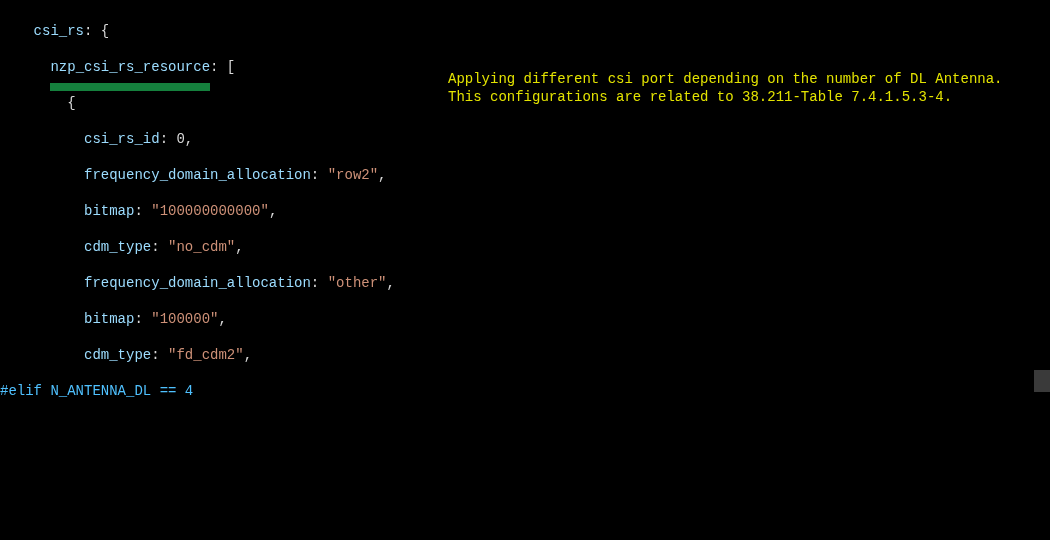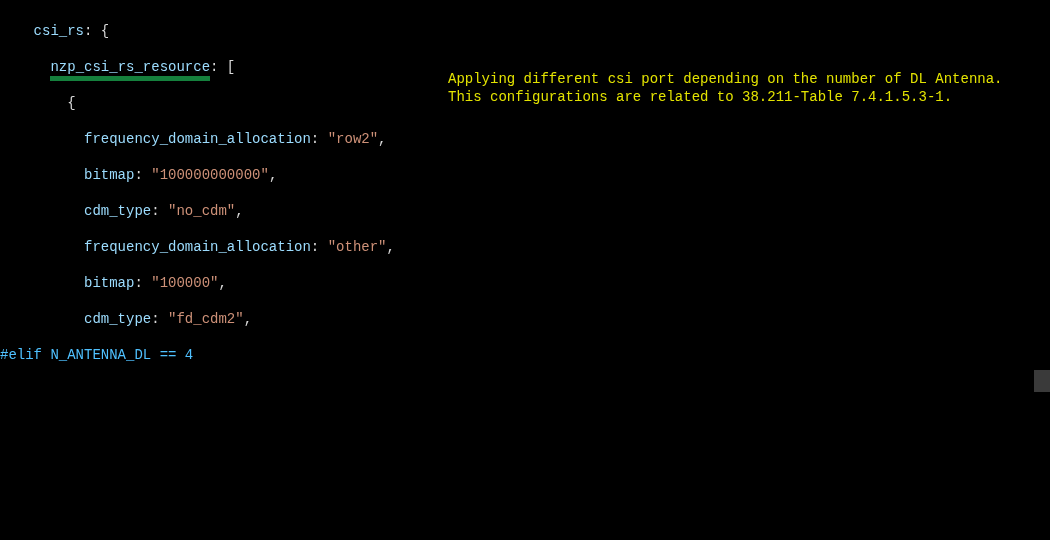--- a/index.html
+++ b/index.html
@@ -19,22 +19,22 @@
     white-space: pre;
   }
   .line {
     white-space: pre;
   }
   .c-white { color: #d8d8d8; }
   .c-key   { color: #9cdcfe; }   
   .c-str   { color: #ce9178; }   
   .c-pre   { color: #4fc1ff; }
   .underline {
-    border-bottom: 5px solid #15803d;
-    padding-bottom: 1px;
+    border-bottom: 8px solid #15803d;
+    padding-bottom: 8px;
   }
   .annotation {
     position: absolute;
     top: 52px;
     left: 448px;
     color: #e3e300;
     font-family: "Consolas", "Courier New", monospace;
     font-size: 14px;
     line-height: 18px;
     white-space: pre;
@@ -48,20 +48,21 @@
     background: #3a3a3a;
   }
 </style>
 </head>
 <body>
 
 <div class="code-area">
 <div class="line"><span class="c-white">    </span><span class="c-key">csi_rs</span><span class="c-white">: {</span></div>
 <div class="line"><span class="c-white">      </span><span class="c-key underline">nzp_csi_rs_resource</span><span class="c-white">: [</span></div>
 <div class="line"><span class="c-white">        {</span></div>
+<div class="line"><span class="c-white">          </span><span class="c-key">csi_rs_id</span><span class="c-white">: 0,</span></div>
 <div class="line"><span class="c-white">          </span><span class="c-key">frequency_domain_allocation</span><span class="c-white">: </span><span class="c-str">"row2"</span><span class="c-white">,</span></div>
 <div class="line"><span class="c-white">          </span><span class="c-key">bitmap</span><span class="c-white">: </span><span class="c-str">"100000000000"</span><span class="c-white">,</span></div>
 <div class="line"><span class="c-white">          </span><span class="c-key">cdm_type</span><span class="c-white">: </span><span class="c-str">"no_cdm"</span><span class="c-white">,</span></div>
 <div class="line"><span class="c-white">          </span><span class="c-key">frequency_domain_allocation</span><span class="c-white">: </span><span class="c-str">"other"</span><span class="c-white">,</span></div>
 <div class="line"><span class="c-white">          </span><span class="c-key">bitmap</span><span class="c-white">: </span><span class="c-str">"100000"</span><span class="c-white">,</span></div>
 <div class="line"><span class="c-white">          </span><span class="c-key">cdm_type</span><span class="c-white">: </span><span class="c-str">"fd_cdm2"</span><span class="c-white">,</span></div>
 <div class="line"><span class="c-pre">#elif N_ANTENNA_DL == 4</span></div>
 
 
 
@@ -71,16 +72,16 @@
 
 
 
 
 
 
 </div>
 
 <div class="annotation">
 <span>Applying different csi port depending on the number of DL Antenna.</span>
-<span>This configurations are related to 38.211-Table 7.4.1.5.3-1.</span>
+<span>This configurations are related to 38.211-Table 7.4.1.5.3-4.</span>
 </div>
 
 <div class="scrollbar-stub"></div>
 
 </body></html>

